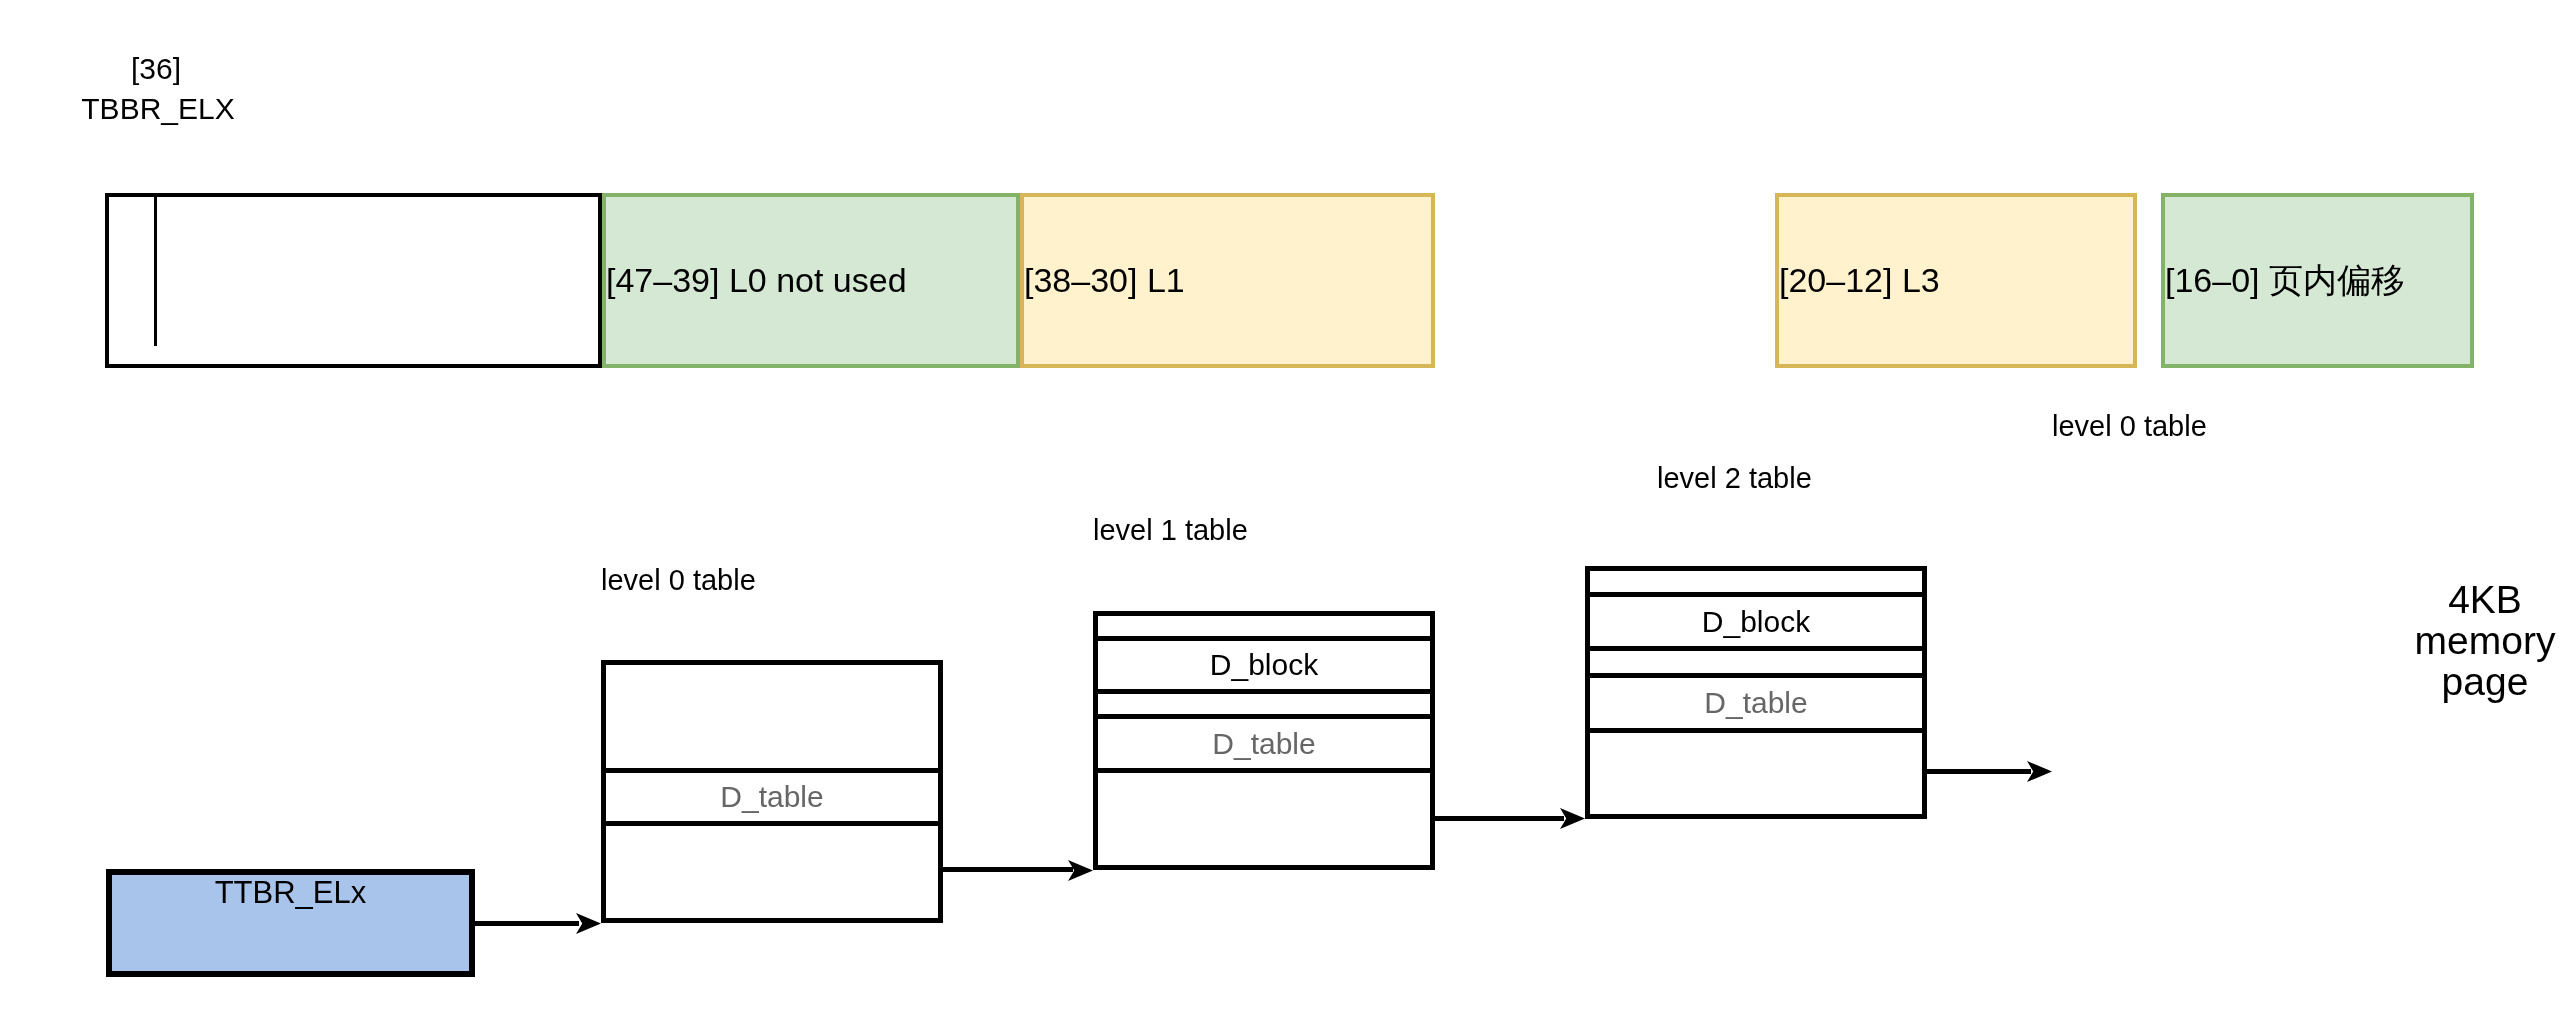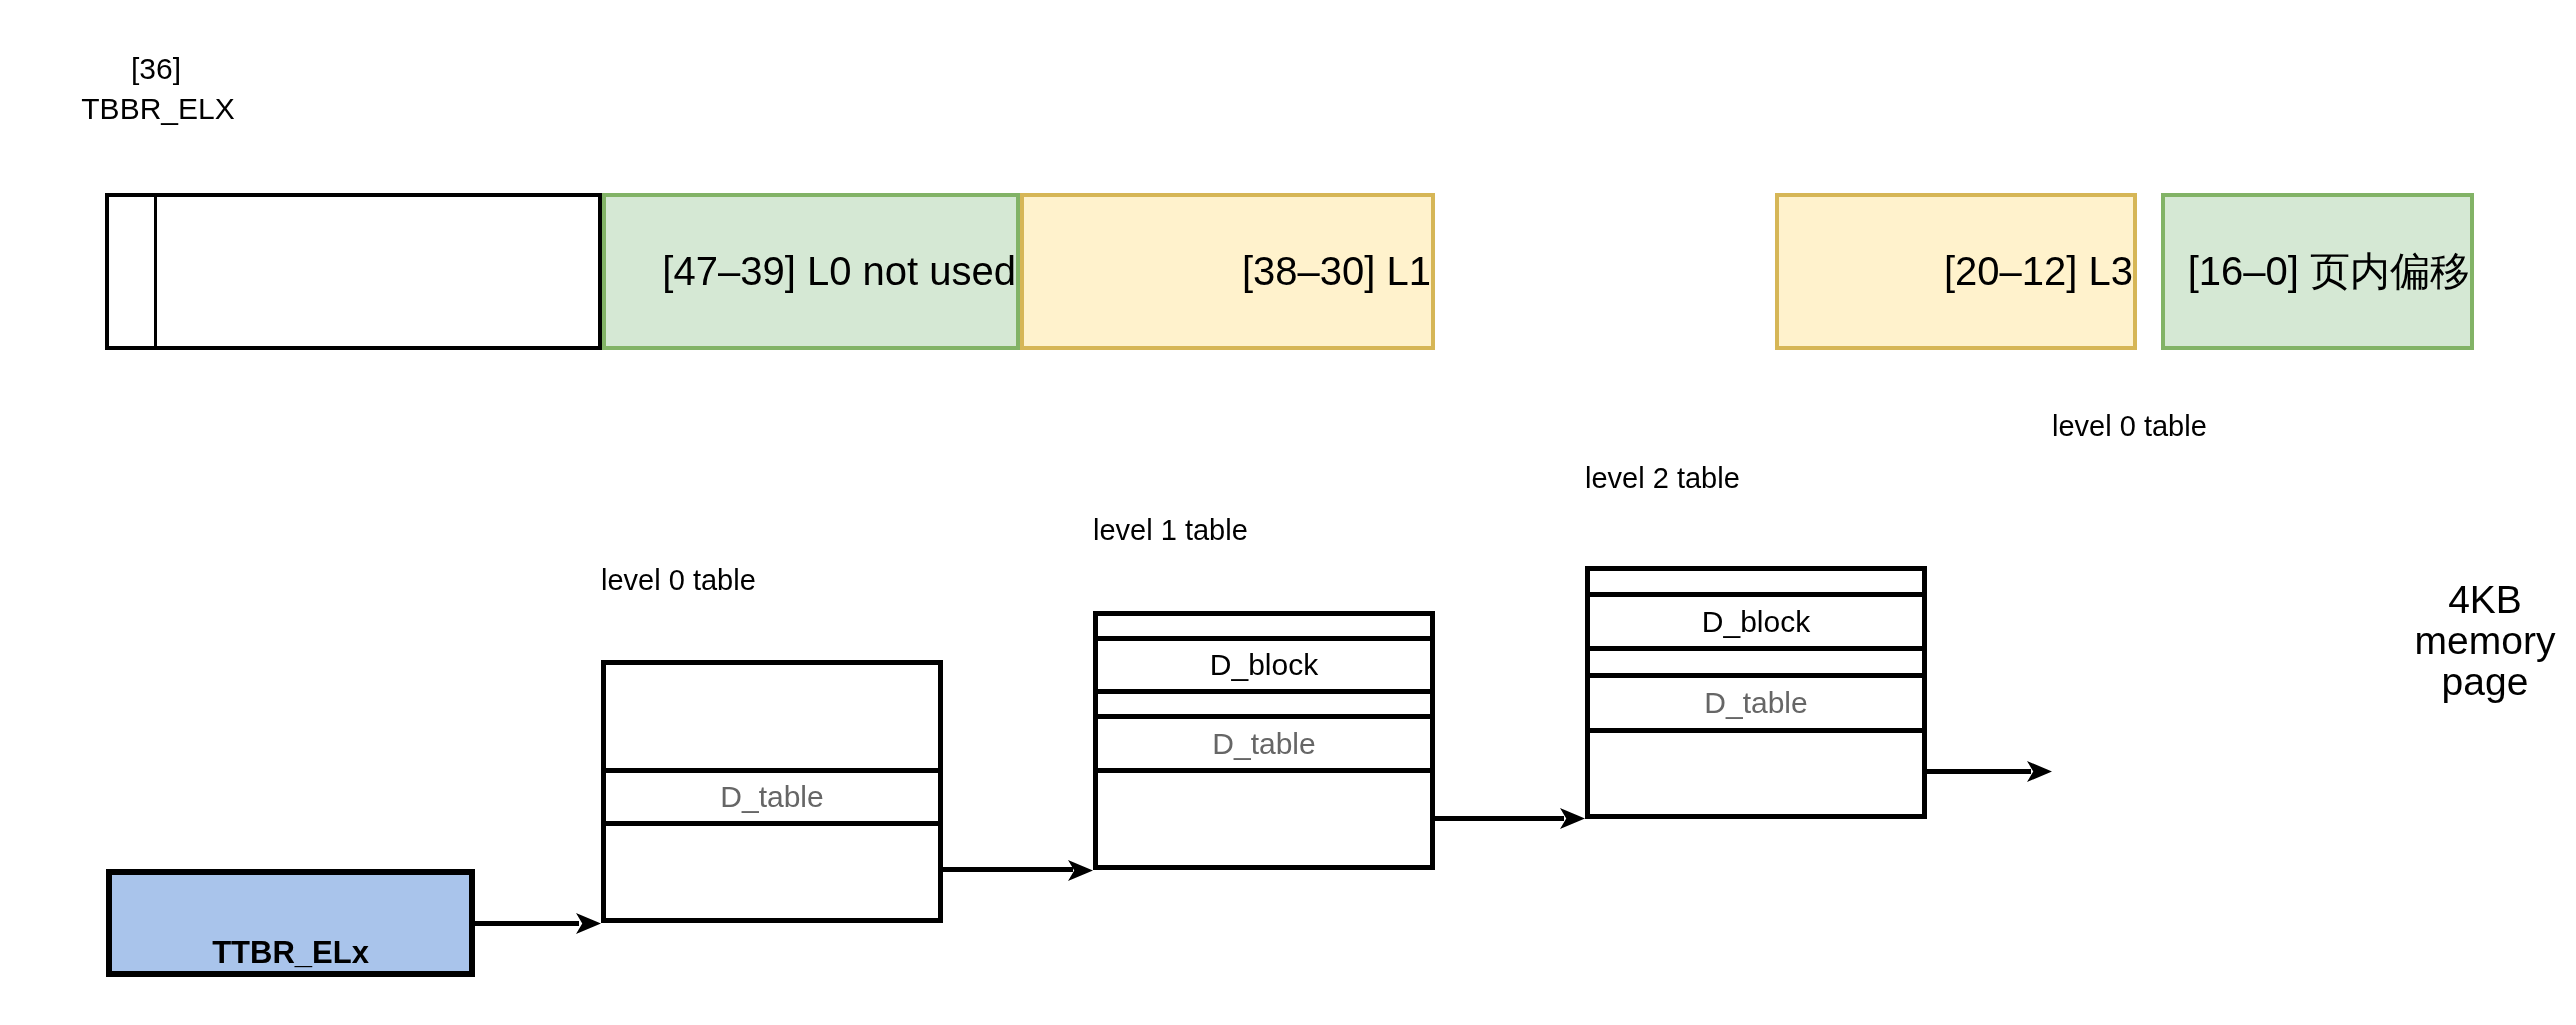--- a/index.html
+++ b/index.html
@@ -13,24 +13,24 @@
     overflow: hidden;
   }
   .abs { position: absolute; }
 
   
   .hdr-bit  { left: 78px; top: 52px; width: 156px; font-size: 30px; text-align: center; }
   .hdr-reg  { left: 49px;  top: 92px; width: 218px; font-size: 30px; text-align: center; }
 
   
   .seg {
-    top: 193px; height: 157px;
+    top: 193px; height: 175px;
     box-sizing: border-box;
-    display: flex; align-items: center; justify-content: flex-end;
-    font-size: 40px; white-space: nowrap;
+    display: flex; align-items: center; justify-content: flex-start;
+    font-size: 34px; white-space: nowrap;
   }
   .seg-white  { background: #ffffff; border: 4.2px solid #000000; }
   .seg-green  { background: var(--green-fill, #d5e8d4); border: 4.2px solid var(--green-border, #82b366); }
   .seg-yellow { background: var(--yellow-fill, #fff2cc); border: 4.2px solid var(--yellow-border, #d6b656); }
   .bar-inner-divider { top: 197px; height: 149px; width: 3.1px; background: #000; }
 
   
   .ptable {
     box-sizing: border-box;
     background: #ffffff;
@@ -46,23 +46,22 @@
   .ptitle {
     font-size: 29px; white-space: nowrap;
   }
 
   
   .ttbr {
     left: 106px; top: 869px; width: 369px; height: 108px;
     box-sizing: border-box;
     background: var(--blue-fill, #a9c4eb);
     border: 6.2px solid #000000;
-    display: flex; align-items: flex-end; justify-content: center;
+    display: flex; align-items: flex-start; justify-content: center;
     font-size: 31px;
-    font-weight: bold;
   }
 
   
   .connector { height: 5.2px; background: #000; }
   .arrowhead {
     width: 25px; height: 21px; background: #000;
     clip-path: polygon(0 0, 100% 50%, 0 100%, 25% 50%);
   }
 
   
@@ -90,21 +89,21 @@
   </div>
   <div class="abs seg seg-yellow" style="left:1727px; width:362px;margin-left:48px;">
     <span>[20–12] L3</span>
   </div>
   <div class="abs seg seg-green" style="left:2161px; width:313px;">
     <span>[16–0] 页内偏移</span>
   </div>
 
   <div class="abs ptitle" style="left:601px; top:564px; width:342px;">level 0 table</div>
   <div class="abs ptitle" style="left:1093px; top:514px; width:342px;">level 1 table</div>
-  <div class="abs ptitle" style="left:1585px; top:462px; width:342px;">level 2 table</div>
+  <div class="abs ptitle" style="left:1657px; top:462px; width:342px;">level 2 table</div>
   <div class="abs ptitle" style="left:2052px; top:410px; width:344px;">level 0 table</div>
 
   <div class="abs ptable" style="left:601px; top:660px; width:342px; height:263px;">
     <div class="hline" style="top:103px;"></div>
     <div class="hline" style="top:156px;"></div>
     <div class="cell-label muted" style="top:103px; height:58px;">D_table</div>
   </div>
 
   <div class="abs ptable" style="left:1093px; top:611px; width:342px; height:259px;">
     <div class="hline" style="top:20px;"></div>

